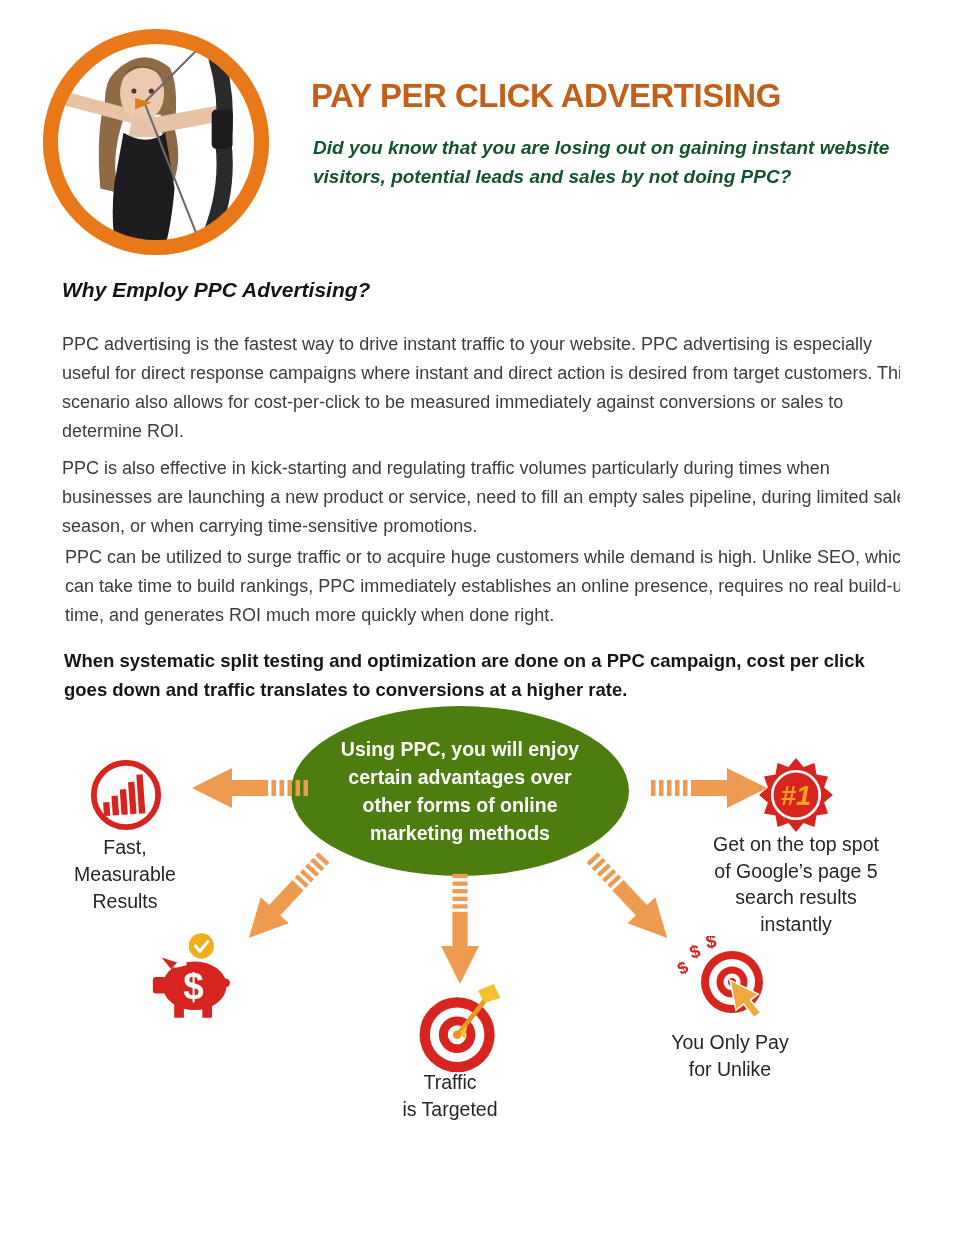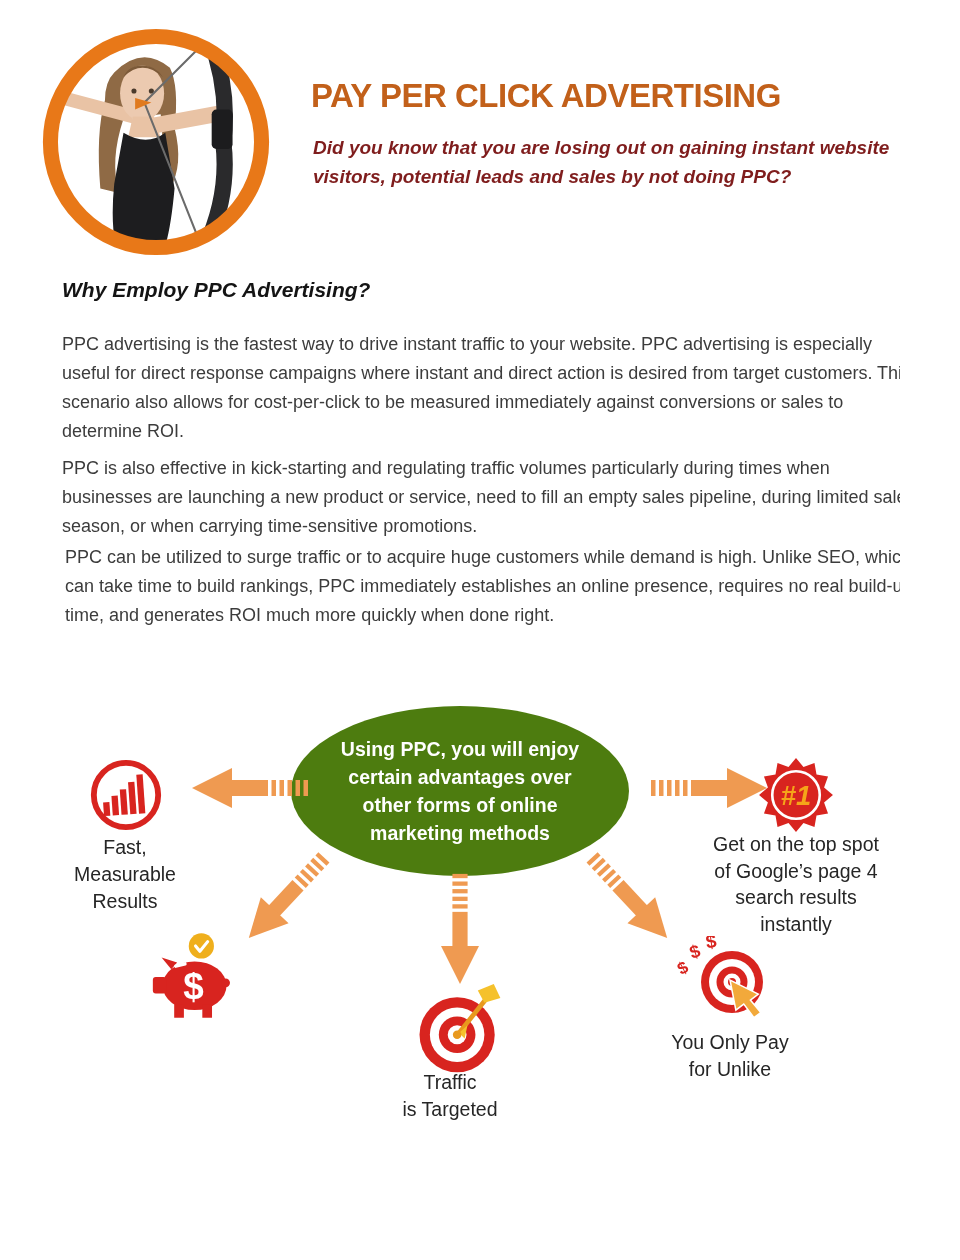--- a/index.html
+++ b/index.html
@@ -9,21 +9,21 @@
   }
   
   .photo-wrap{position:absolute;left:40px;top:26px;width:232px;height:232px;}
   .page-title{
     position:absolute;left:311px;top:76px;font-size:34px;font-weight:bold;
     color:#c2601a;letter-spacing:-0.5px;transform:scaleX(0.97);transform-origin:left top;
     white-space:nowrap;
   }
   .subtitle{
     position:absolute;left:313px;top:133px;width:590px;
-    font-size:19px;font-weight:bold;font-style:italic;color:#7f1d1d;line-height:29px;
+    font-size:19px;font-weight:bold;font-style:italic;color:#14532d;line-height:29px;
   }
   
   .heading{
     position:absolute;left:62px;top:278px;font-size:21px;font-weight:bold;
     font-style:italic;color:#141414;
   }
   .para{position:absolute;left:62px;width:856px;font-size:18px;line-height:29px;color:#3c3c3c;}
   .para-1{top:330px;}
   .para-2{top:454px;}
   .para-3{top:543px;left:65px;}
@@ -105,20 +105,21 @@
     </svg>
   </div>
 
   <div class="page-title">PAY PER CLICK ADVERTISING</div>
   <div class="subtitle">Did you know that you are losing out on gaining instant website visitors, potential leads and sales by not doing PPC?</div>
 
   <div class="heading">Why Employ PPC Advertising?</div>
   <div class="para para-1">PPC advertising is the fastest way to drive instant traffic to your website. PPC advertising is especially useful for direct response campaigns where instant and direct action is desired from target customers. This scenario also allows for cost-per-click to be measured immediately against conversions or sales to determine ROI.</div>
   <div class="para para-3">PPC can be utilized to surge traffic or to acquire huge customers while demand is high. Unlike SEO, which can take time to build rankings, PPC immediately establishes an online presence, requires no real build-up time, and generates ROI much more quickly when done right.</div>
   <div class="para para-2">PPC is also effective in kick-starting and regulating traffic volumes particularly during times when businesses are launching a new product or service, need to fill an empty sales pipeline, during limited sales season, or when carrying time-sensitive promotions.</div>
+  <div class="emphasis">When systematic split testing and optimization are done on a PPC campaign, cost per click goes down and traffic translates to conversions at a higher rate.</div>
 
   <div class="ellipse">Using PPC, you will enjoy
 certain advantages over
 other forms of online
 marketing methods</div>
 
   <div class="arrow arrow-left">
     <svg viewBox="0 0 118 44">
         <g fill="#ef9a51">
       <rect x="2" y="14" width="4.5" height="16"></rect>
@@ -201,21 +202,21 @@
 Results</div>
 
   <div class="icon icon-badge">
     <svg viewBox="0 0 100 100">
       <polygon fill="#d8241f" points="92,50 81.9,58.5 86.4,71 73.3,73.3 71,86.4 58.5,81.9 50,92 41.5,81.9 29,86.4 26.7,73.3 13.6,71 18.1,58.5 8,50 18.1,41.5 13.6,29 26.7,26.7 29,13.6 41.5,18.1 50,8 58.5,18.1 71,13.6 73.3,26.7 86.4,29 81.9,41.5"></polygon>
       <circle cx="50" cy="50" r="27" fill="none" stroke="#ffffff" stroke-width="3"></circle>
       <text x="50" y="61" text-anchor="middle" font-family="Liberation Sans, sans-serif" font-size="31" font-weight="bold" font-style="italic" fill="#f5a519">#1</text>
     </svg>
   </div>
   <div class="node-label label-top-spot">Get on the top spot
-of Google’s page 4
+of Google’s page 5
 search results
 instantly</div>
 
   <div class="icon icon-piggy">
     <svg viewBox="0 0 100 92">
       <ellipse cx="48" cy="55" rx="33" ry="25" fill="#d8241f"></ellipse>
       <polygon points="24,38 14,26 30,31" fill="#d8241f"></polygon>
       <rect x="5" y="46" width="14" height="17" rx="3" fill="#d8241f"></rect>
       <rect x="27" y="74" width="10" height="14" fill="#d8241f"></rect>
       <rect x="56" y="74" width="10" height="14" fill="#d8241f"></rect>

